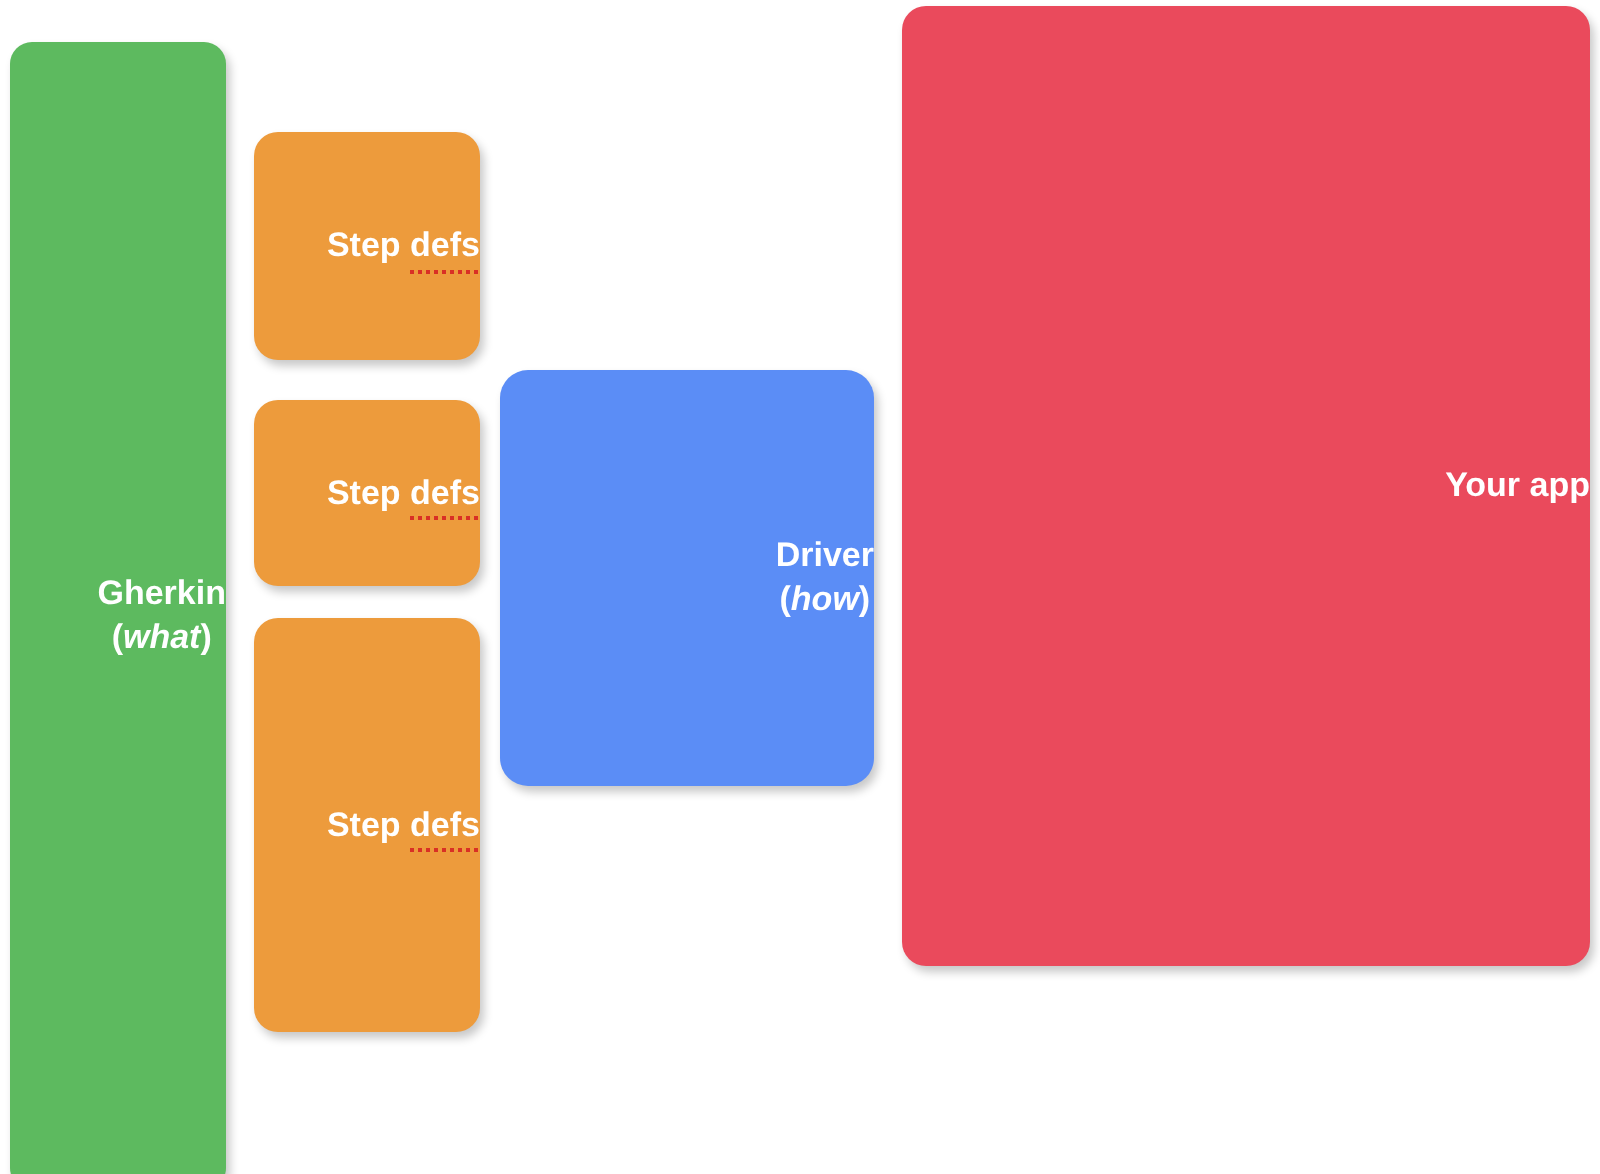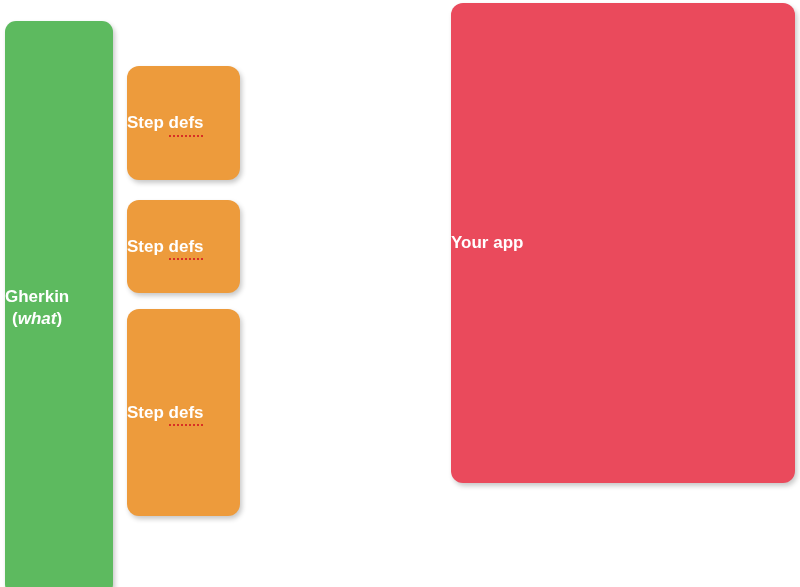--- a/index.html
+++ b/index.html
@@ -15,21 +15,21 @@
     width: 800px;
     height: 587px;
     background: #ffffff;
     overflow: hidden;
   }
   .node {
     position: absolute;
     box-sizing: border-box;
     display: flex;
     align-items: center;
-    justify-content: flex-start;
+    justify-content: flex-end;
     text-align: center;
     color: #ffffff;
     font-weight: bold;
     font-size: 17px;
     line-height: 1.28;
     border-radius: 12px;
     box-shadow: 2px 3px 5px rgba(0,0,0,0.22);
     user-select: none;
   }
   .node .label {
@@ -113,18 +113,21 @@
   </div>
 
   <div class="node stepdefs stepdefs-2">
     <span class="label"><span>Step </span><span class="squiggle">defs</span></span>
   </div>
 
   <div class="node stepdefs stepdefs-3">
     <span class="label"><span>Step </span><span class="squiggle">defs</span></span>
   </div>
 
+  <div class="node driver">
+    <span class="label"><span>Driver</span><br><span>(</span><em>how</em><span>)</span></span>
+  </div>
 
   <div class="node yourapp">
     <span class="label">Your app</span>
   </div>
 
 </div>
 
 </body></html>

